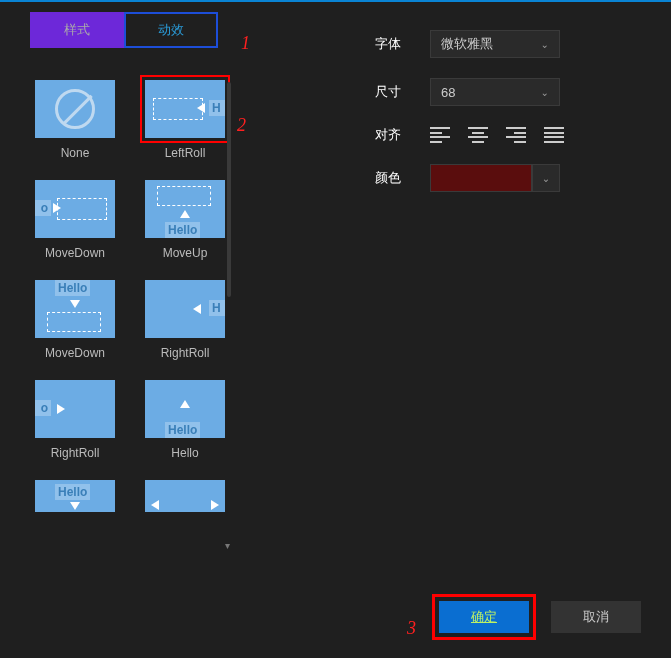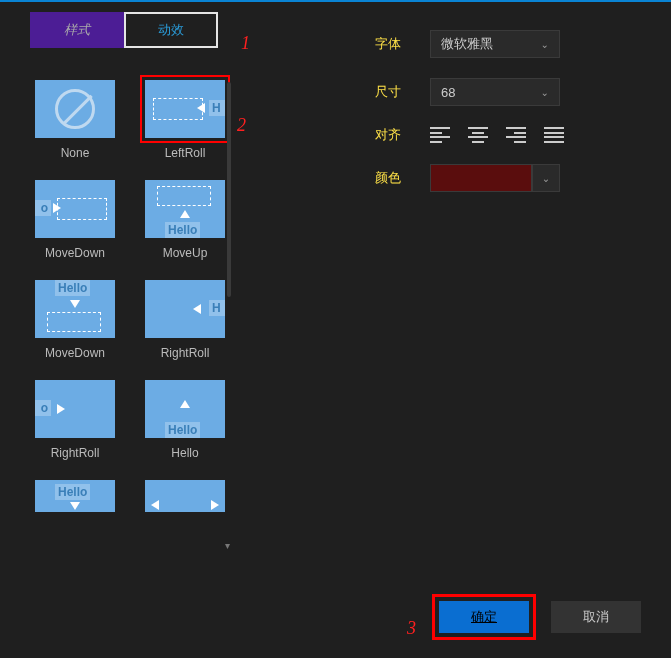--- a/index.html
+++ b/index.html
@@ -10,22 +10,22 @@
   font-family: "Microsoft YaHei", Arial, sans-serif;
   color: #cccccc;
   font-size: 13px;
   position: relative;
   overflow: hidden;
 }
 .top-border { position: absolute; top: 0; left: 0; right: 0; height: 2px; background: #0a84d4; }
 .left-panel { position: absolute; left: 0; top: 12px; width: 270px; }
 .tabs { display: flex; margin-left: 30px; }
 .tab { width: 94px; height: 36px; display: flex; align-items: center; justify-content: center; cursor: pointer; color: #aaaaaa; }
-.tab.style-tab { background: #4c1d95; font-style: italic; }
-.tab.effect-tab { color: #2a9bd8; border: 2px solid #e5e5e5; }
+.tab.style-tab { background: #6d28d9; }
+.tab.effect-tab { color: #2a9bd8; border: 2px solid #1d4ed8; }
 .callout { position: absolute; color: #ff2020; font-size: 18px; font-family: Georgia, serif; font-style: italic; pointer-events: none; }
 .callout-1 { left: 241px; top: 33px; }
 .callout-2 { left: 237px; top: 115px; }
 .callout-3 { left: 407px; top: 618px; }
 .effect-grid { position: absolute; left: 20px; top: 80px; width: 220px; display: flex; flex-wrap: wrap; }
 .effect-item { width: 110px; display: flex; flex-direction: column; align-items: center; margin-bottom: 20px; }
 .thumb { width: 80px; height: 58px; background: #6cace4; position: relative; display: flex; align-items: center; justify-content: center; cursor: pointer; }
 .thumb.selected { outline: 3px solid #e8e400; }
 .thumb.highlighted { outline: 2px solid #ff0000; outline-offset: 3px; }
 .effect-label { margin-top: 8px; font-size: 12px; color: #bbbbbb; }
@@ -36,34 +36,34 @@
 .arrow { position: absolute; width: 0; height: 0; }
 .arrow.left { border-top: 5px solid transparent; border-bottom: 5px solid transparent; border-right: 8px solid #ffffff; }
 .arrow.right { border-top: 5px solid transparent; border-bottom: 5px solid transparent; border-left: 8px solid #ffffff; }
 .arrow.up { border-left: 5px solid transparent; border-right: 5px solid transparent; border-bottom: 8px solid #ffffff; }
 .arrow.down { border-left: 5px solid transparent; border-right: 5px solid transparent; border-top: 8px solid #ffffff; }
 .scroll-track { position: absolute; left: 227px; top: 82px; width: 4px; height: 215px; background: #3a3a3a; border-radius: 2px; }
 .scroll-drop { position: absolute; left: 225px; top: 540px; font-size: 10px; color: #777; }
 .settings { position: absolute; left: 375px; top: 30px; width: 270px; }
 .section-title { margin-bottom: 30px; margin-left: 45px; color: #cccccc; }
 .setting-row { display: flex; align-items: center; margin-bottom: 20px; }
-.setting-label { width: 55px; color: #fde047; font-size: 13px; }
+.setting-label { width: 55px; color: #ffffff; font-size: 13px; }
 .dropdown { width: 130px; height: 28px; background: #2a2a2a; border: 1px solid #3a3a3a; display: flex; align-items: center; justify-content: space-between; padding: 0 10px; color: #cccccc; cursor: pointer; }
 .chevron { font-size: 10px; color: #999; }
 .type-btns { display: flex; gap: 22px; }
 .type-btn { width: 20px; height: 20px; display: flex; align-items: center; justify-content: center; color: #e0e0e0; cursor: pointer; font-size: 17px; font-family: Georgia, serif; }
 .underline { text-decoration: underline; }
 .align-btns { display: flex; gap: 18px; }
 .align-btn { width: 20px; height: 16px; display: flex; flex-direction: column; justify-content: space-between; cursor: pointer; }
 .align-line { height: 2px; background: #cccccc; }
 .color-swatch { width: 102px; height: 28px; background: #5a0d0d; border: 1px solid #3a3a3a; }
 .color-chevron-box { width: 28px; height: 28px; background: #2a2a2a; border: 1px solid #3a3a3a; display: flex; align-items: center; justify-content: center; cursor: pointer; }
 .buttons { position: absolute; bottom: 25px; right: 30px; display: flex; gap: 22px; }
 .btn { width: 90px; height: 32px; display: flex; align-items: center; justify-content: center; cursor: pointer; font-size: 13px; }
-.btn-ok { background: #0a6ed1; color: #000000; text-decoration: underline; }
+.btn-ok { background: #0a6ed1; color: #bef264; text-decoration: underline; }
 .ok-highlight { position: absolute; border: 3px solid #ff0000; width: 104px; height: 46px; bottom: 18px; right: 135px; pointer-events: none; }
 .btn-cancel { background: #333333; color: #cccccc; }
 </style>
 </head>
 <body>
 
 <div class="top-border"></div>
 
 <div class="left-panel">
   <div class="tabs">

